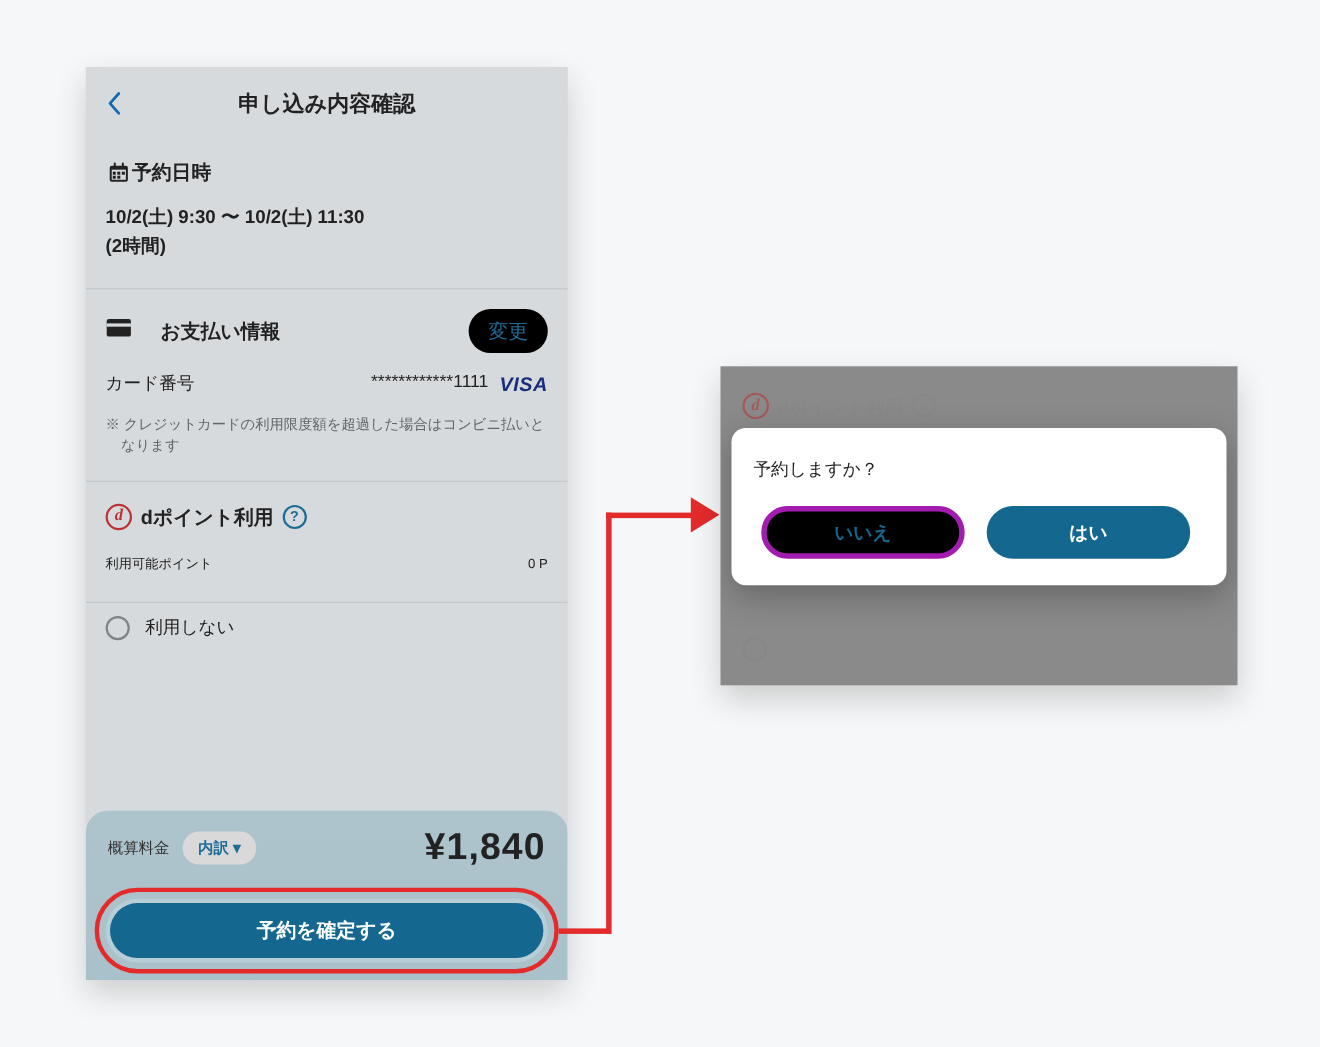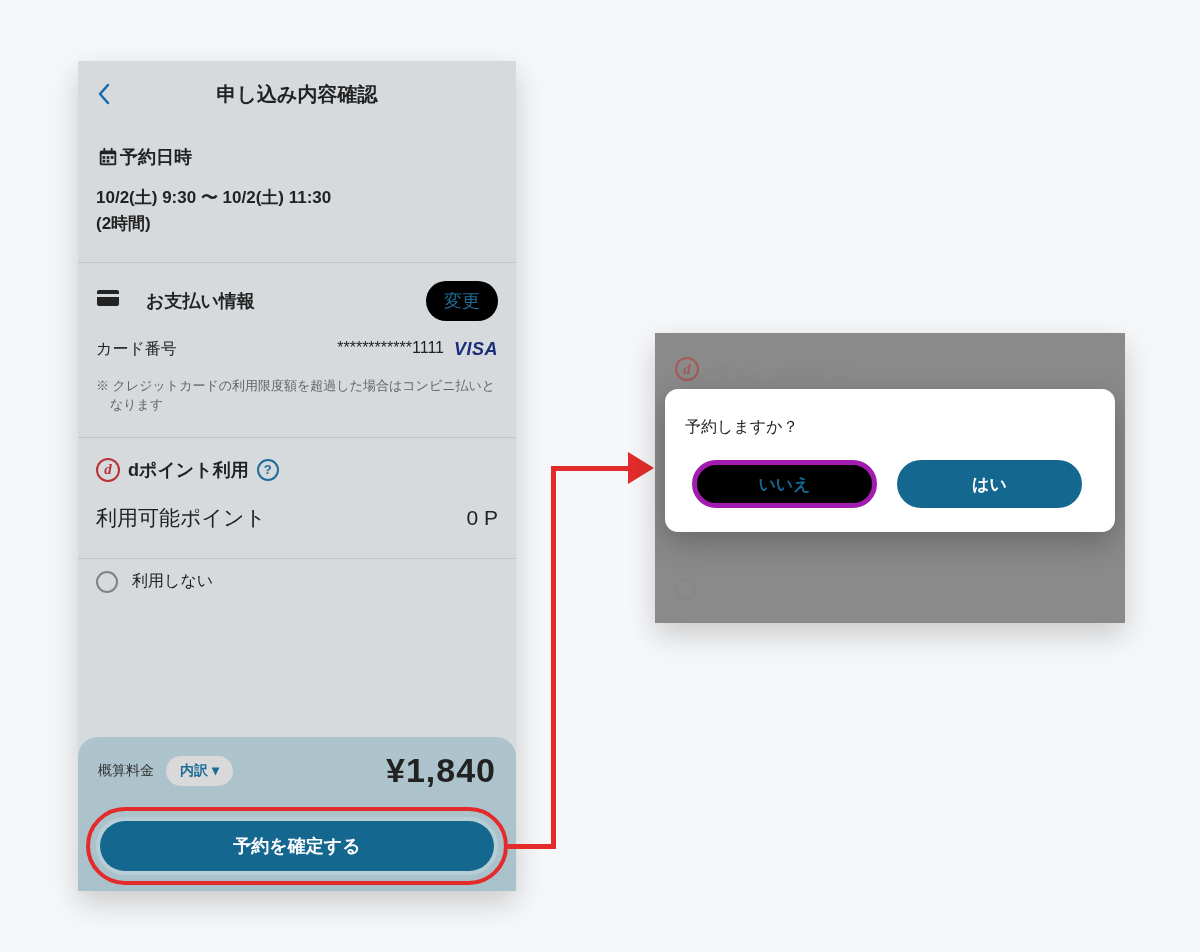--- a/index.html
+++ b/index.html
@@ -112,21 +112,21 @@
   }
   .help-icon {
     width: 22px; height: 22px; border-radius: 50%;
     border: 2px solid #1d6d97; color: #1d6d97;
     display:flex; align-items:center; justify-content:center;
     font-size: 13px; font-weight: 700;
   }
   .avail-row {
     display: flex; justify-content: space-between; align-items: center;
     padding: 10px 18px 26px 18px;
-    font-size: 21px;
+    font-size: 12px;
   }
   .radio-row {
     display: flex; align-items: center; gap: 14px;
     padding: 12px 18px 28px 18px;
     font-size: 16px;
   }
   .radio-outline {
     width: 22px; height: 22px; border-radius: 50%;
     border: 2px solid #7d8488; background: transparent;
   }

